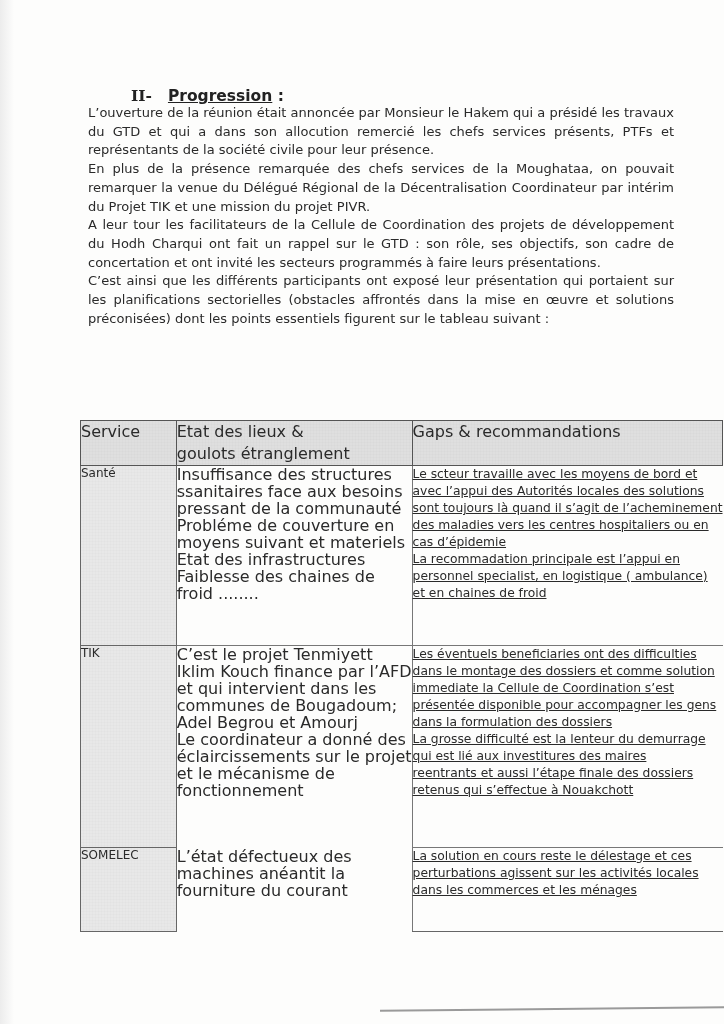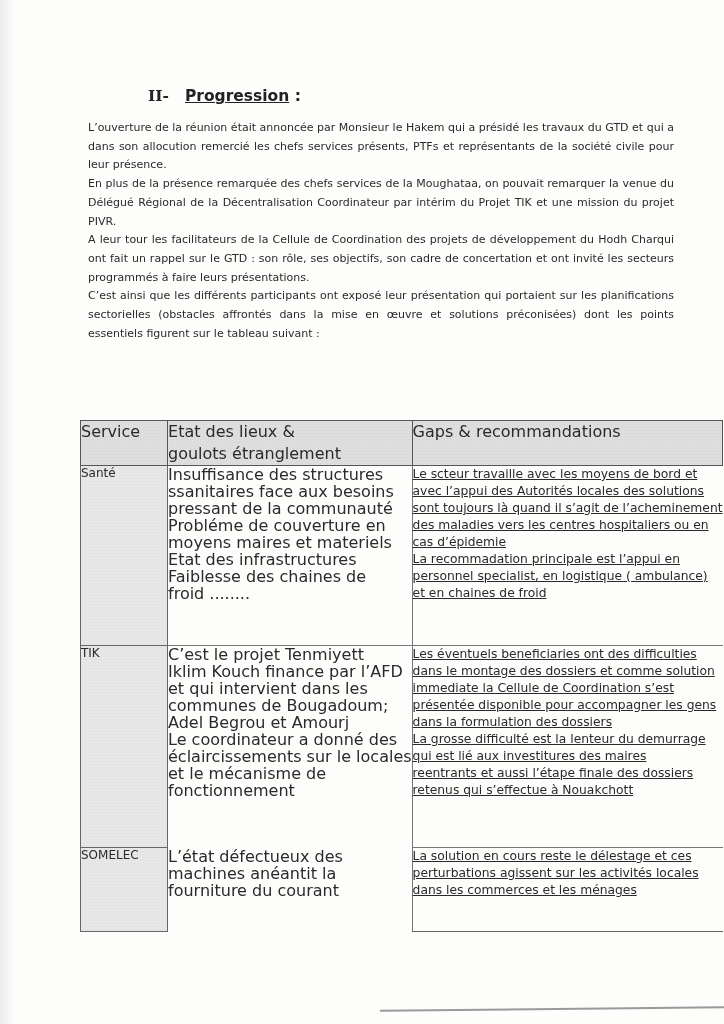--- a/index.html
+++ b/index.html
@@ -11,28 +11,28 @@
   }
   .page-edge-left {
     position: absolute; left: 0; top: 0; width: 14px; height: 1024px;
     background: linear-gradient(to right, #ececec, #fdfdfc);
   }
   .page-edge-bottom {
     position: absolute; left: 380px; top: 1008px; width: 344px; height: 2px;
     background: #9a9a9a; transform: rotate(-0.6deg);
   }
   .heading {
-    position: absolute; left: 148px; top: 86px;
+    position: absolute; left: 131px; top: 86px;
     font-size: 15.5px; font-weight: bold; color: #222;
   }
   .heading .num { margin-right: 16px; font-family: "DejaVu Serif", serif; }
   .heading .title { text-decoration: underline; }
   .body-text {
-    position: absolute; left: 88px; top: 119px; width: 586px;
-    font-size: 11px; line-height: 18.7px; text-align: justify;
+    position: absolute; left: 88px; top: 104px; width: 586px;
+    font-size: 13px; line-height: 18.7px; text-align: justify;
   }
   .body-text p { margin: 0; }
   .body-text p.last { text-align-last: left; }
 
   .tbl {
     position: absolute; left: 80px; top: 420px; width: 643px;
     border-collapse: collapse;
   }
   .tbl th, .tbl td { vertical-align: top; padding: 0; }
   .hdr-cell {
@@ -87,21 +87,21 @@
   </thead>
   <tbody>
 
     <tr style="height:180px">
       <td class="svc-cell">Santé</td>
       <td class="etat-cell cell-box-etat">
         <span class="line">Insuffisance des structures</span>
         <span class="line">ssanitaires face aux besoins</span>
         <span class="line">pressant de la communauté</span>
         <span class="line">Probléme de couverture en</span>
-        <span class="line">moyens maires et materiels</span>
+        <span class="line">moyens suivant et materiels</span>
         <span class="line">Etat des infrastructures</span>
         <span class="line">Faiblesse des chaines de</span>
         <span class="line">froid ........</span>
       </td>
       <td class="gap-cell gap-box">
         <span class="line"> Le scteur travaille avec les moyens de bord et</span>
         <span class="line">avec l’appui des Autorités locales des solutions</span>
         <span class="line">sont toujours là quand il s’agit de l’acheminement</span>
         <span class="line">des maladies vers les centres hospitaliers ou en</span>
         <span class="line">cas d’épidemie</span>
@@ -113,21 +113,21 @@
 
     <tr style="height:202px">
       <td class="svc-cell">TIK</td>
       <td class="etat-cell cell-box-etat" style="border-top:1px solid #777">
         <span class="line">C’est le projet Tenmiyett</span>
         <span class="line">Iklim Kouch finance par l’AFD</span>
         <span class="line">et qui intervient dans les</span>
         <span class="line">communes de Bougadoum;</span>
         <span class="line">Adel Begrou et Amourj</span>
         <span class="line">Le coordinateur a donné des</span>
-        <span class="line">éclaircissements sur le locales</span>
+        <span class="line">éclaircissements sur le projet</span>
         <span class="line">et le mécanisme de</span>
         <span class="line">fonctionnement</span>
       </td>
       <td class="gap-cell gap-box">
         <span class="line">Les éventuels beneficiaries ont des difficulties</span>
         <span class="line">dans le montage des dossiers et comme solution</span>
         <span class="line">immediate la Cellule de Coordination s’est</span>
         <span class="line">présentée  disponible pour accompagner les gens</span>
         <span class="line">dans la formulation des dossiers</span>
         <span class="line">La grosse difficulté est la lenteur du demurrage</span>

